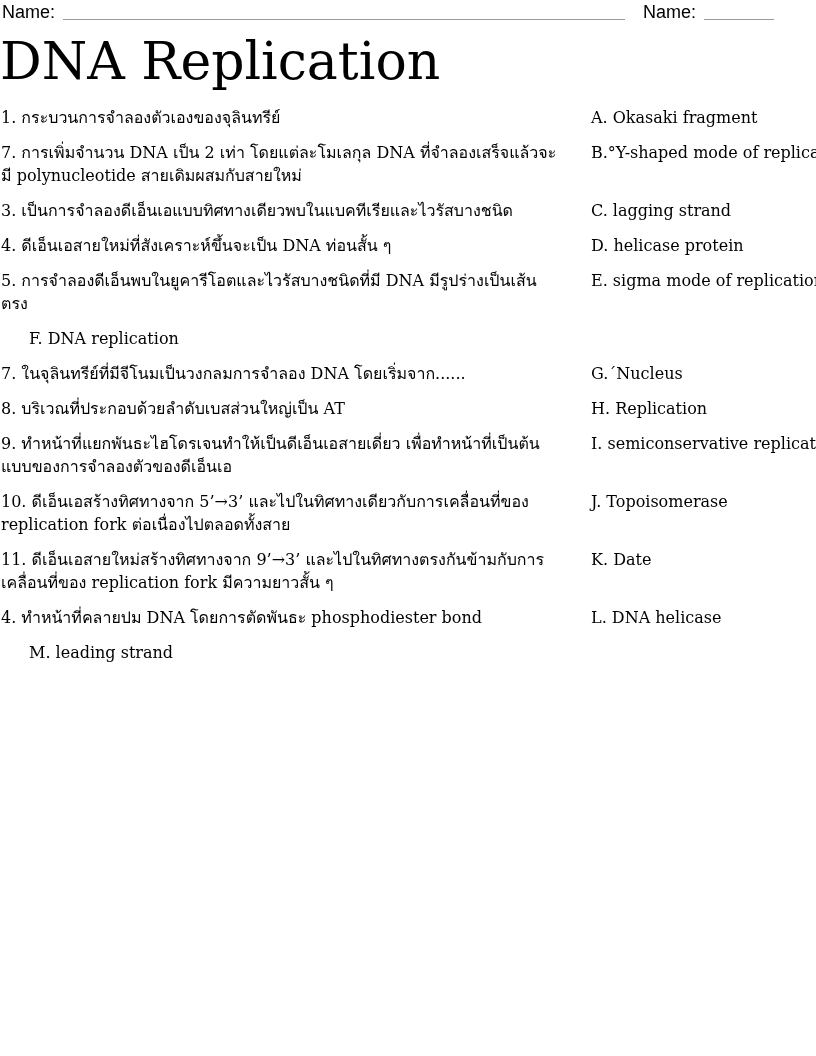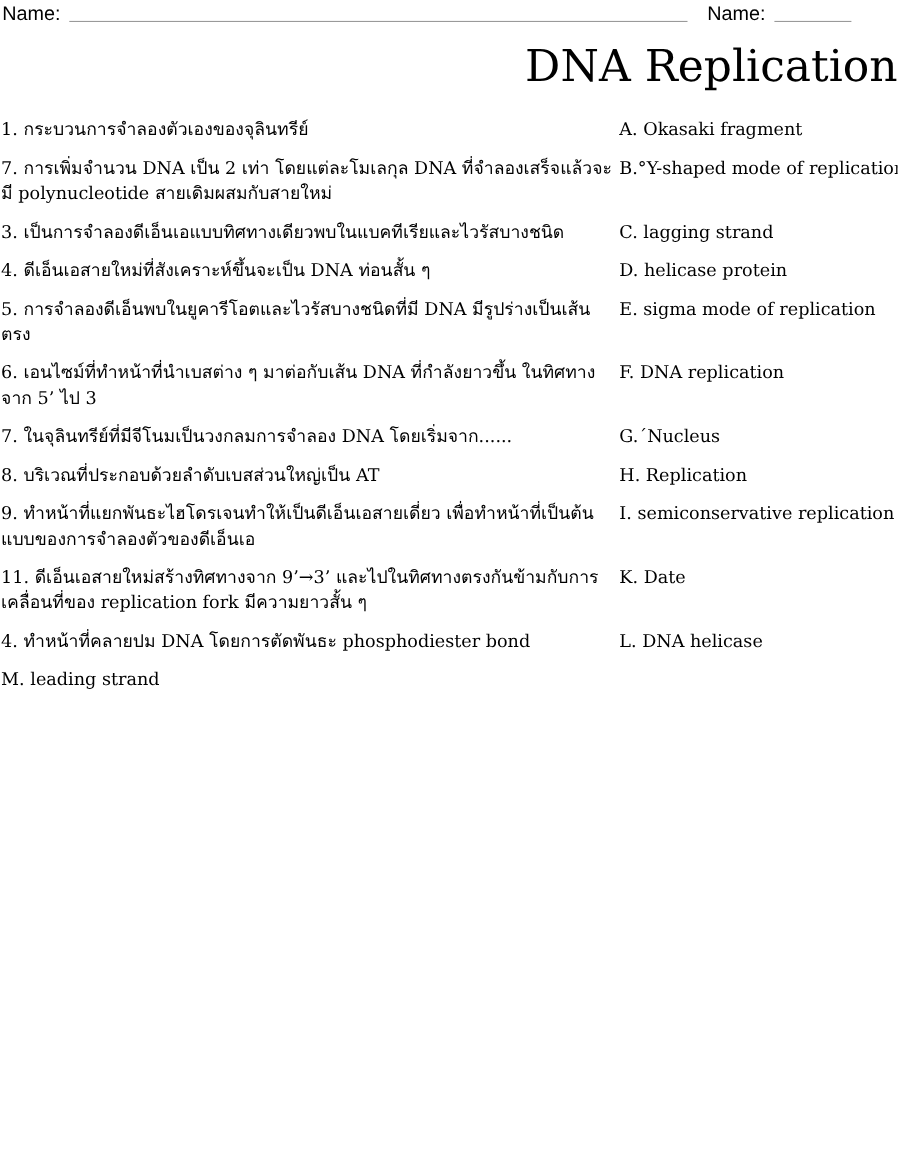--- a/index.html
+++ b/index.html
@@ -37,23 +37,23 @@
     flex: 1 1 auto;
     margin: 0 18px 2px 8px;
   }
   .date-line {
     width: 70px;
     flex: 0 0 auto;
     margin: 0 0 2px 8px;
   }
   
   .title {
-    text-align: right;
+    text-align: left;
     font-family: "DejaVu Serif", "Liberation Serif", serif;
-    font-size: 40px;
+    font-size: 52px;
     line-height: 62px;
     margin-top: 8px;
     margin-bottom: 14px;
     letter-spacing: 0px;
   }
   
   .rows {
     padding-left: 1px;
   }
   .row {
@@ -61,20 +61,21 @@
     align-items: flex-start;
     margin-bottom: 12px;
   }
   .q {
     width: 562px;
     flex: 0 0 562px;
     font-size: 16px;
     line-height: 23px;
   }
   .a {
+    margin-left: 28px;
     font-size: 16px;
     line-height: 23px;
     white-space: nowrap;
   }
 </style>
 </head>
 <body>
 
 <div class="header">
   <span class="hdr-label">Name:</span>
@@ -100,36 +101,39 @@
   </div>
   <div class="row">
     <div class="q">4. ดีเอ็นเอสายใหม่ที่สังเคราะห์ขึ้นจะเป็น DNA ท่อนสั้น ๆ</div>
     <div class="a">D. helicase protein</div>
   </div>
   <div class="row">
     <div class="q">5. การจำลองดีเอ็นพบในยูคารีโอตและไวรัสบางชนิดที่มี DNA มีรูปร่างเป็นเส้นตรง</div>
     <div class="a">E. sigma mode of replication</div>
   </div>
   <div class="row">
-    <div class="q">6. เอนไซม์ที่ทำหน้าที่นำเบสต่าง ๆ มาต่อกับเส้น DNA ที่กำลังยาวขึ้น ในทิศทางจาก 5’ ไป 3</div>
     <div class="a">F. DNA replication</div>
   </div>
   <div class="row">
     <div class="q">7. ในจุลินทรีย์ที่มีจีโนมเป็นวงกลมการจำลอง DNA โดยเริ่มจาก......</div>
     <div class="a">G.´Nucleus</div>
   </div>
   <div class="row">
     <div class="q">8. บริเวณที่ประกอบด้วยลำดับเบสส่วนใหญ่เป็น AT</div>
     <div class="a">H. Replication</div>
   </div>
   <div class="row">
     <div class="q">9. ทำหน้าที่แยกพันธะไฮโดรเจนทำให้เป็นดีเอ็นเอสายเดี่ยว เพื่อทำหน้าที่เป็นต้นแบบของการจำลองตัวของดีเอ็นเอ</div>
     <div class="a">I. semiconservative replication</div>
   </div>
   <div class="row">
+    <div class="q">10. ดีเอ็นเอสร้างทิศทางจาก 5’→3’ และไปในทิศทางเดียวกับการเคลื่อนที่ของ replication fork ต่อเนื่องไปตลอดทั้งสาย</div>
+    <div class="a">J. Topoisomerase</div>
+  </div>
+  <div class="row">
     <div class="q">11. ดีเอ็นเอสายใหม่สร้างทิศทางจาก 9’→3’ และไปในทิศทางตรงกันข้ามกับการเคลื่อนที่ของ replication fork มีความยาวสั้น ๆ</div>
     <div class="a">K. Date</div>
   </div>
   <div class="row">
     <div class="q">4. ทำหน้าที่คลายปม DNA โดยการตัดพันธะ phosphodiester bond</div>
     <div class="a">L. DNA helicase</div>
   </div>
   <div class="row">
     <div class="a">M. leading strand</div>
   </div>

